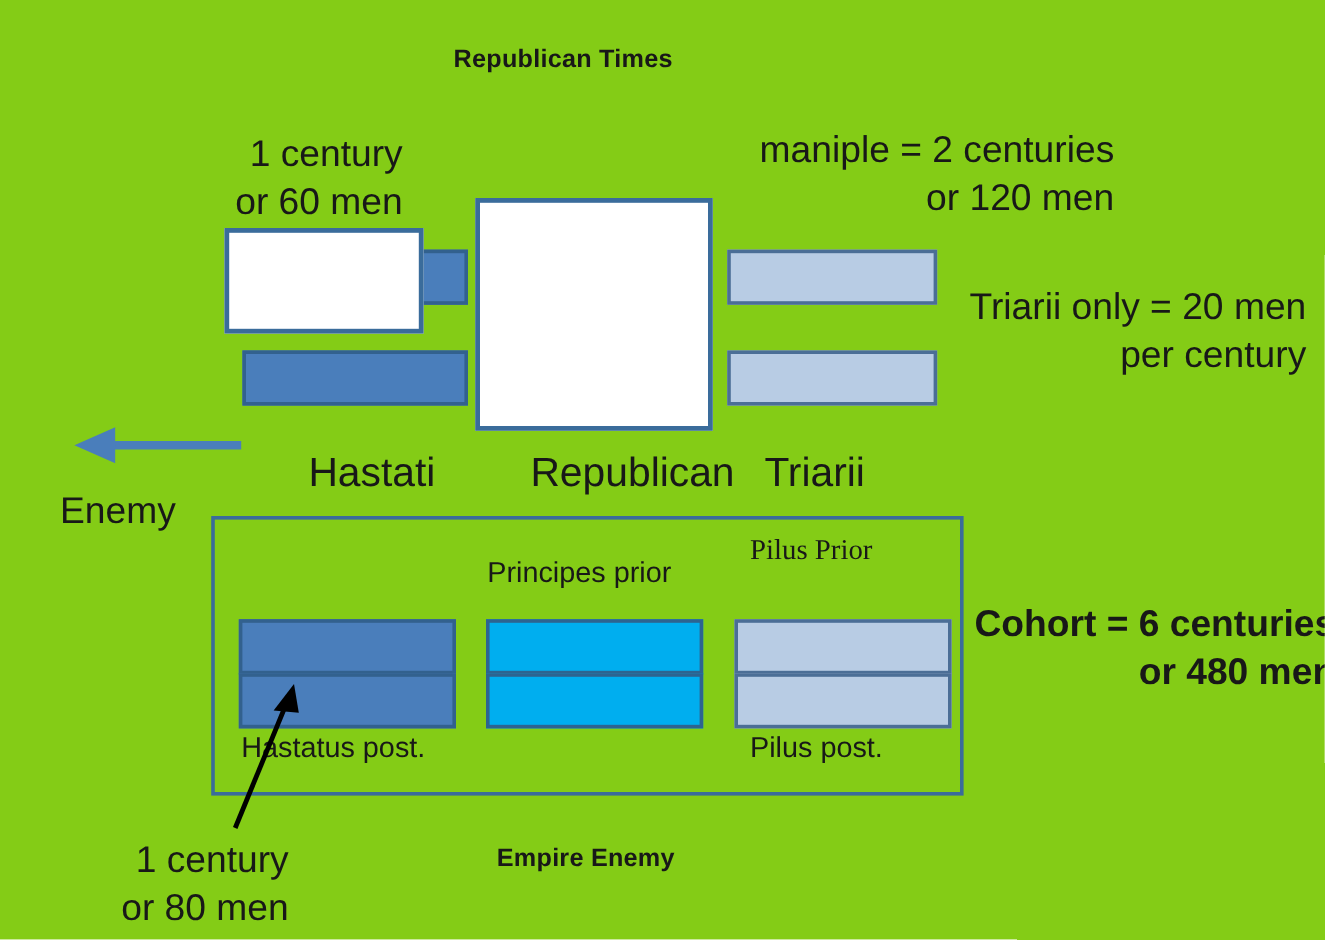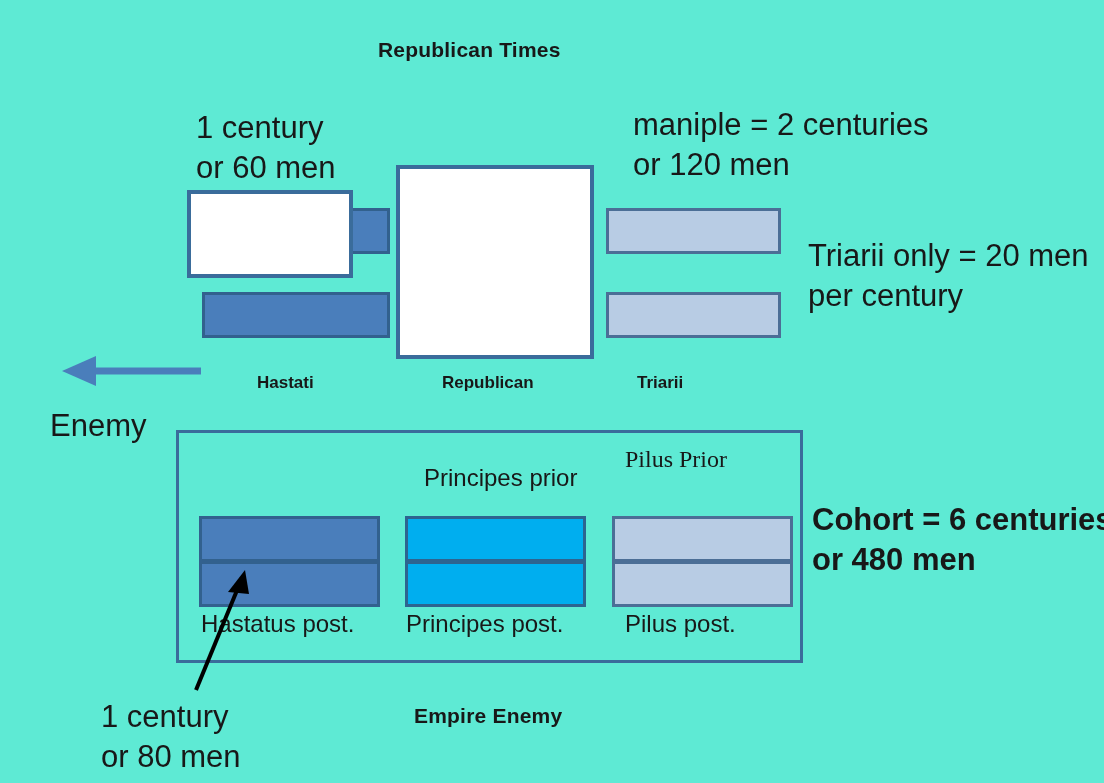--- a/index.html
+++ b/index.html
@@ -4,46 +4,46 @@
 <style>
   html, body {
     margin: 0;
     padding: 0;
     background: #ffffff;
   }
   #canvas {
     position: relative;
     width: 1104px;
     height: 783px;
-    background: #5eead4;
+    background: #84cc16;
     font-family: "Liberation Sans", sans-serif;
     color: #1a1a1a;
     overflow: hidden;
+    text-align: right;
   }
 
   .txt {
     position: absolute;
     white-space: pre;
     line-height: 1.30;
     color: #181818;
   }
 
   .title {
     font-weight: bold;
     font-size: 21px;
     letter-spacing: .2px;
   }
 
   .note {
     font-size: 31px;
   }
 
   .unit-label {
-    font-size: 17px;
-    font-weight: bold;
+    font-size: 34px;
   }
 
   .emp-label {
     font-size: 24px;
   }
 
   
   .block {
     position: absolute;
     box-sizing: border-box;
@@ -108,35 +108,34 @@
   </div>
 
   <div class="txt unit-label" style="left:257px; top:372px;">Hastati</div>
   <div class="txt unit-label" style="left:442px; top:372px;">Republican</div>
   <div class="txt unit-label" style="left:637px; top:372px;">Triarii</div>
 
   <div class="txt note" style="left:50px; top:406px;">Enemy</div>
 
   <div class="obox cohort" style="left:176px; top:430px; width:627px; height:233px;"></div>
 
-  <div class="txt emp-label" style="left:406px; top:462px;margin-left:18px;">Principes prior</div>
+  <div class="txt emp-label" style="left:406px; top:462px;">Principes prior</div>
   <div class="txt emp-label" style="left:625px; top:444px;font-family:Liberation Serif, serif;">Pilus Prior</div>
 
   <div class="blk-layer">
     <div class="block hastati" style="left:199px; top:516px; width:181px; height:46px;"></div>
     <div class="block principes" style="left:405px; top:516px; width:181px; height:46px;"></div>
     <div class="block triarii" style="left:612px; top:516px; width:181px; height:46px;"></div>
 
     <div class="block hastati" style="left:199px; top:561px; width:181px; height:46px;"></div>
     <div class="block principes" style="left:405px; top:561px; width:181px; height:46px;"></div>
     <div class="block triarii" style="left:612px; top:561px; width:181px; height:46px;"></div>
   </div>
 
   <div class="txt emp-label" style="left:201px; top:608px;">Hastatus post.</div>
-  <div class="txt emp-label" style="left:406px; top:608px;">Principes post.</div>
   <div class="txt emp-label" style="left:625px; top:608px;">Pilus post.</div>
 
   <div class="txt note" style="left:812px; top:500px;font-weight:bold;">Cohort = 6 centuries
 or 480 men</div>
 
   <div class="txt note" style="left:101px; top:697px;">1 century
 or 80 men</div>
 
   <div class="txt title" style="left:414px; top:702px;">Empire Enemy</div>
 

